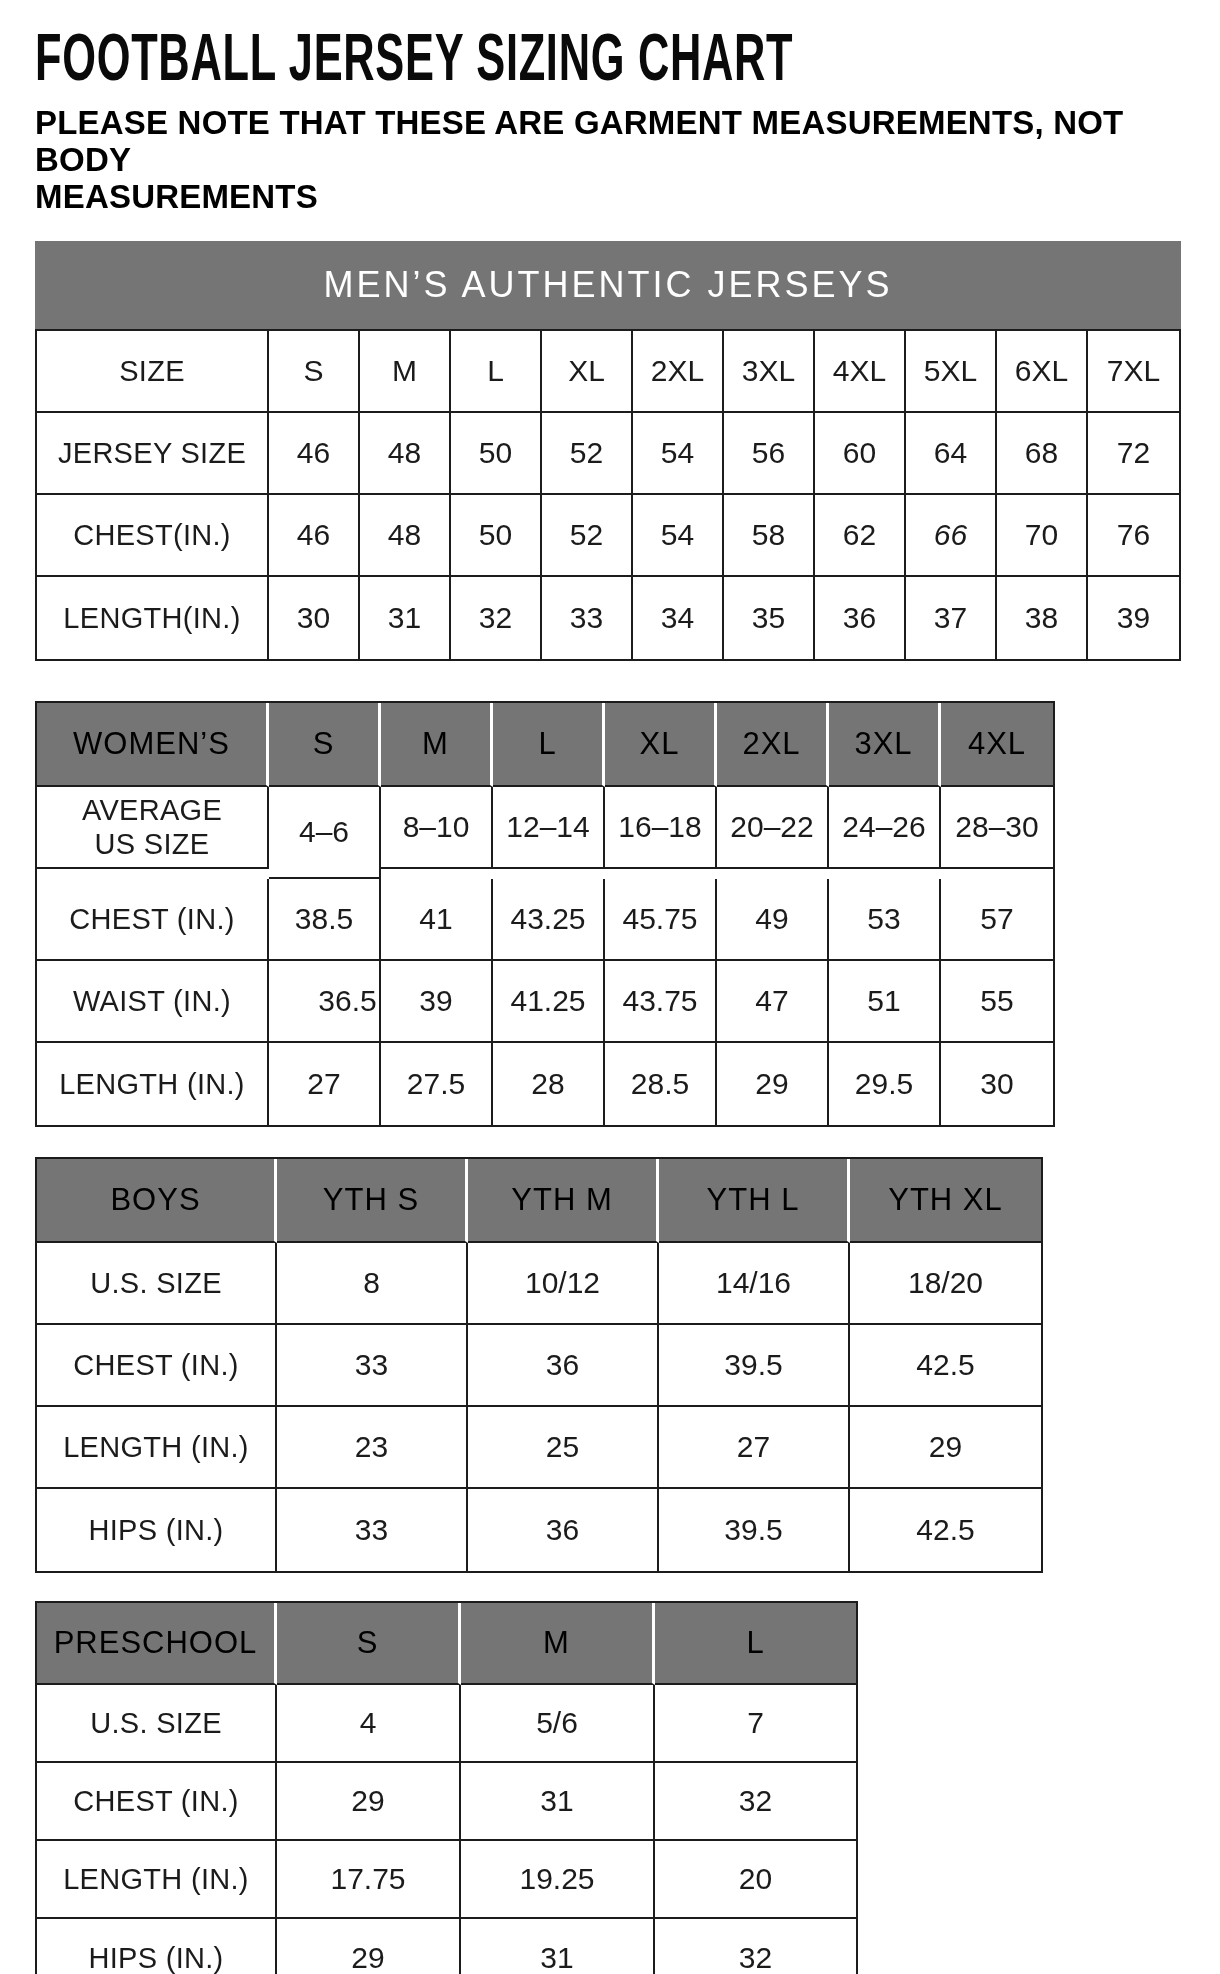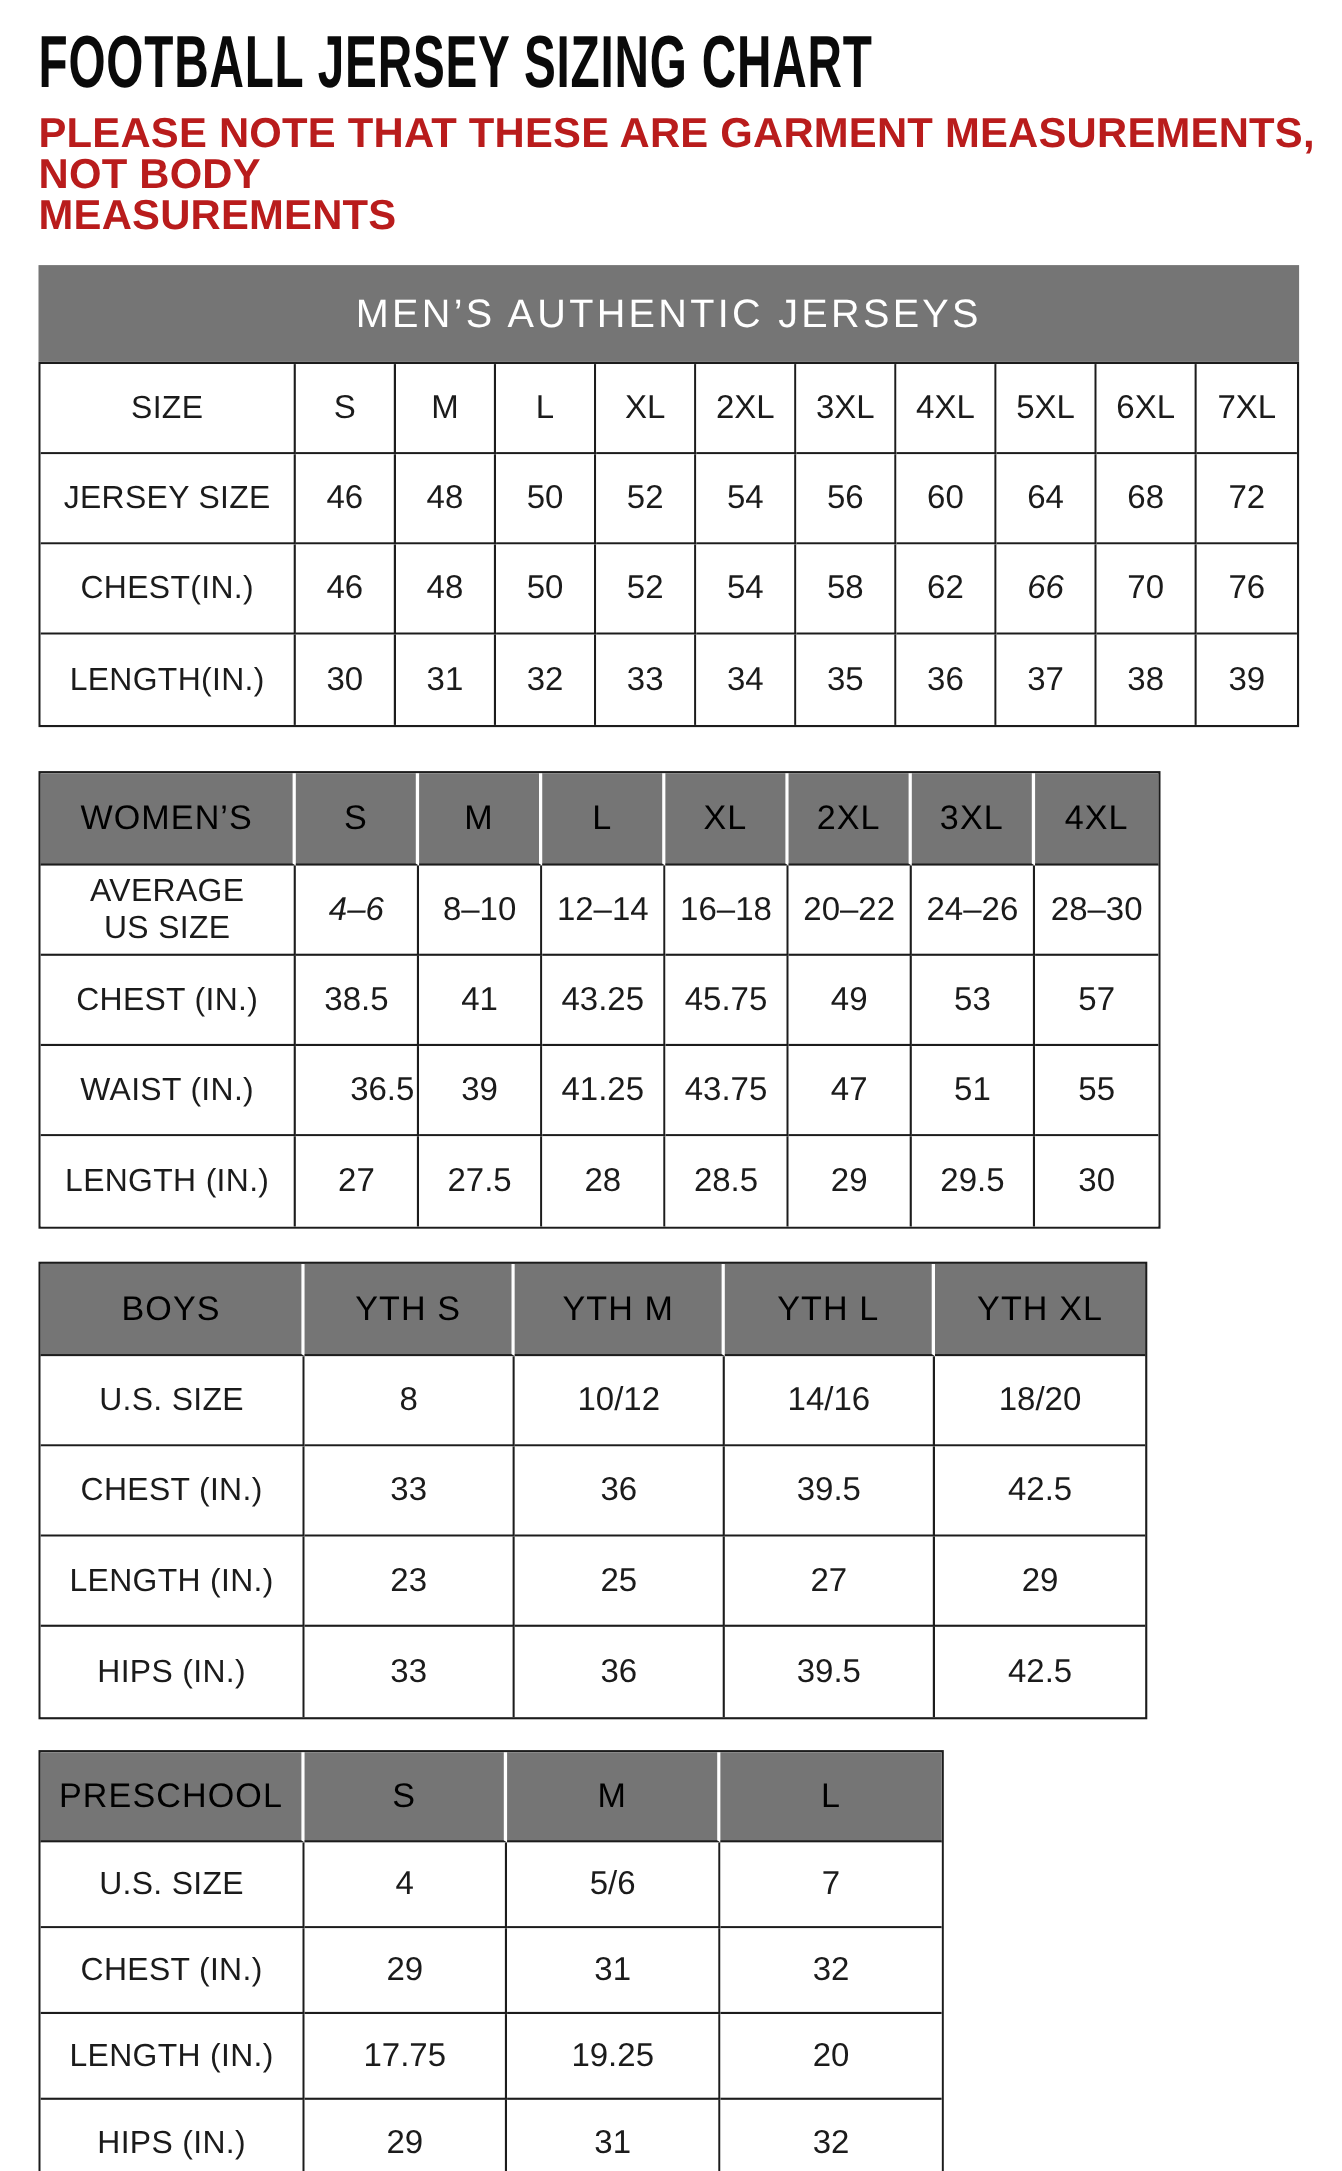--- a/index.html
+++ b/index.html
@@ -9,21 +9,21 @@
     -webkit-font-smoothing:antialiased;
   }
   .content{padding-left:35px;padding-top:20px;}
 
   .page-title{
     font-size:62px;font-weight:bold;letter-spacing:1px;
     transform:scaleX(0.70) scaleY(1.08);transform-origin:left top;
     white-space:nowrap;color:#0a0a0a;height:72px;line-height:70px;
   }
   .page-subtitle{
-    margin-top:12px;color:#b91c1c;font-size:38px;font-weight:bold;
+    margin-top:12px;color:#000000;font-size:33px;font-weight:bold;
     line-height:37px;white-space:pre-line;letter-spacing:0.2px;
   }
 
   .tbl{margin-top:26px;}
   .tbl-womens{margin-top:40px;}
   .tbl-boys{margin-top:30px;}
   .tbl-preschool{margin-top:28px;}
 
   .banner{
     background:#757575;color:#ffffff;
@@ -112,21 +112,21 @@
         <div class="cell gray-header" style="height: 84px;">WOMEN’S</div>
         <div class="cell gray-header" style="height: 84px;">S</div>
         <div class="cell gray-header" style="height: 84px;">M</div>
         <div class="cell gray-header" style="height: 84px;">L</div>
         <div class="cell gray-header" style="height: 84px;">XL</div>
         <div class="cell gray-header" style="height: 84px;">2XL</div>
         <div class="cell gray-header" style="height: 84px;">3XL</div>
         <div class="cell gray-header last-col" style="height: 84px;">4XL</div>
         <div class="cell row-label" style="height: 82px;">AVERAGE
 US SIZE</div>
-        <div class="cell" style="height: 82px; font-style: italic;">4–6</div>
+        <div class="cell" style="height: 92px;">4–6</div>
         <div class="cell" style="height: 82px;">8–10</div>
         <div class="cell" style="height: 82px;">12–14</div>
         <div class="cell" style="height: 82px;">16–18</div>
         <div class="cell" style="height: 82px;">20–22</div>
         <div class="cell" style="height: 82px;">24–26</div>
         <div class="cell last-col" style="height: 82px;">28–30</div>
         <div class="cell row-label" style="height: 82px;">CHEST (IN.)</div>
         <div class="cell" style="height: 82px;">38.5</div>
         <div class="cell" style="height: 82px;">41</div>
         <div class="cell" style="height: 82px;">43.25</div>

